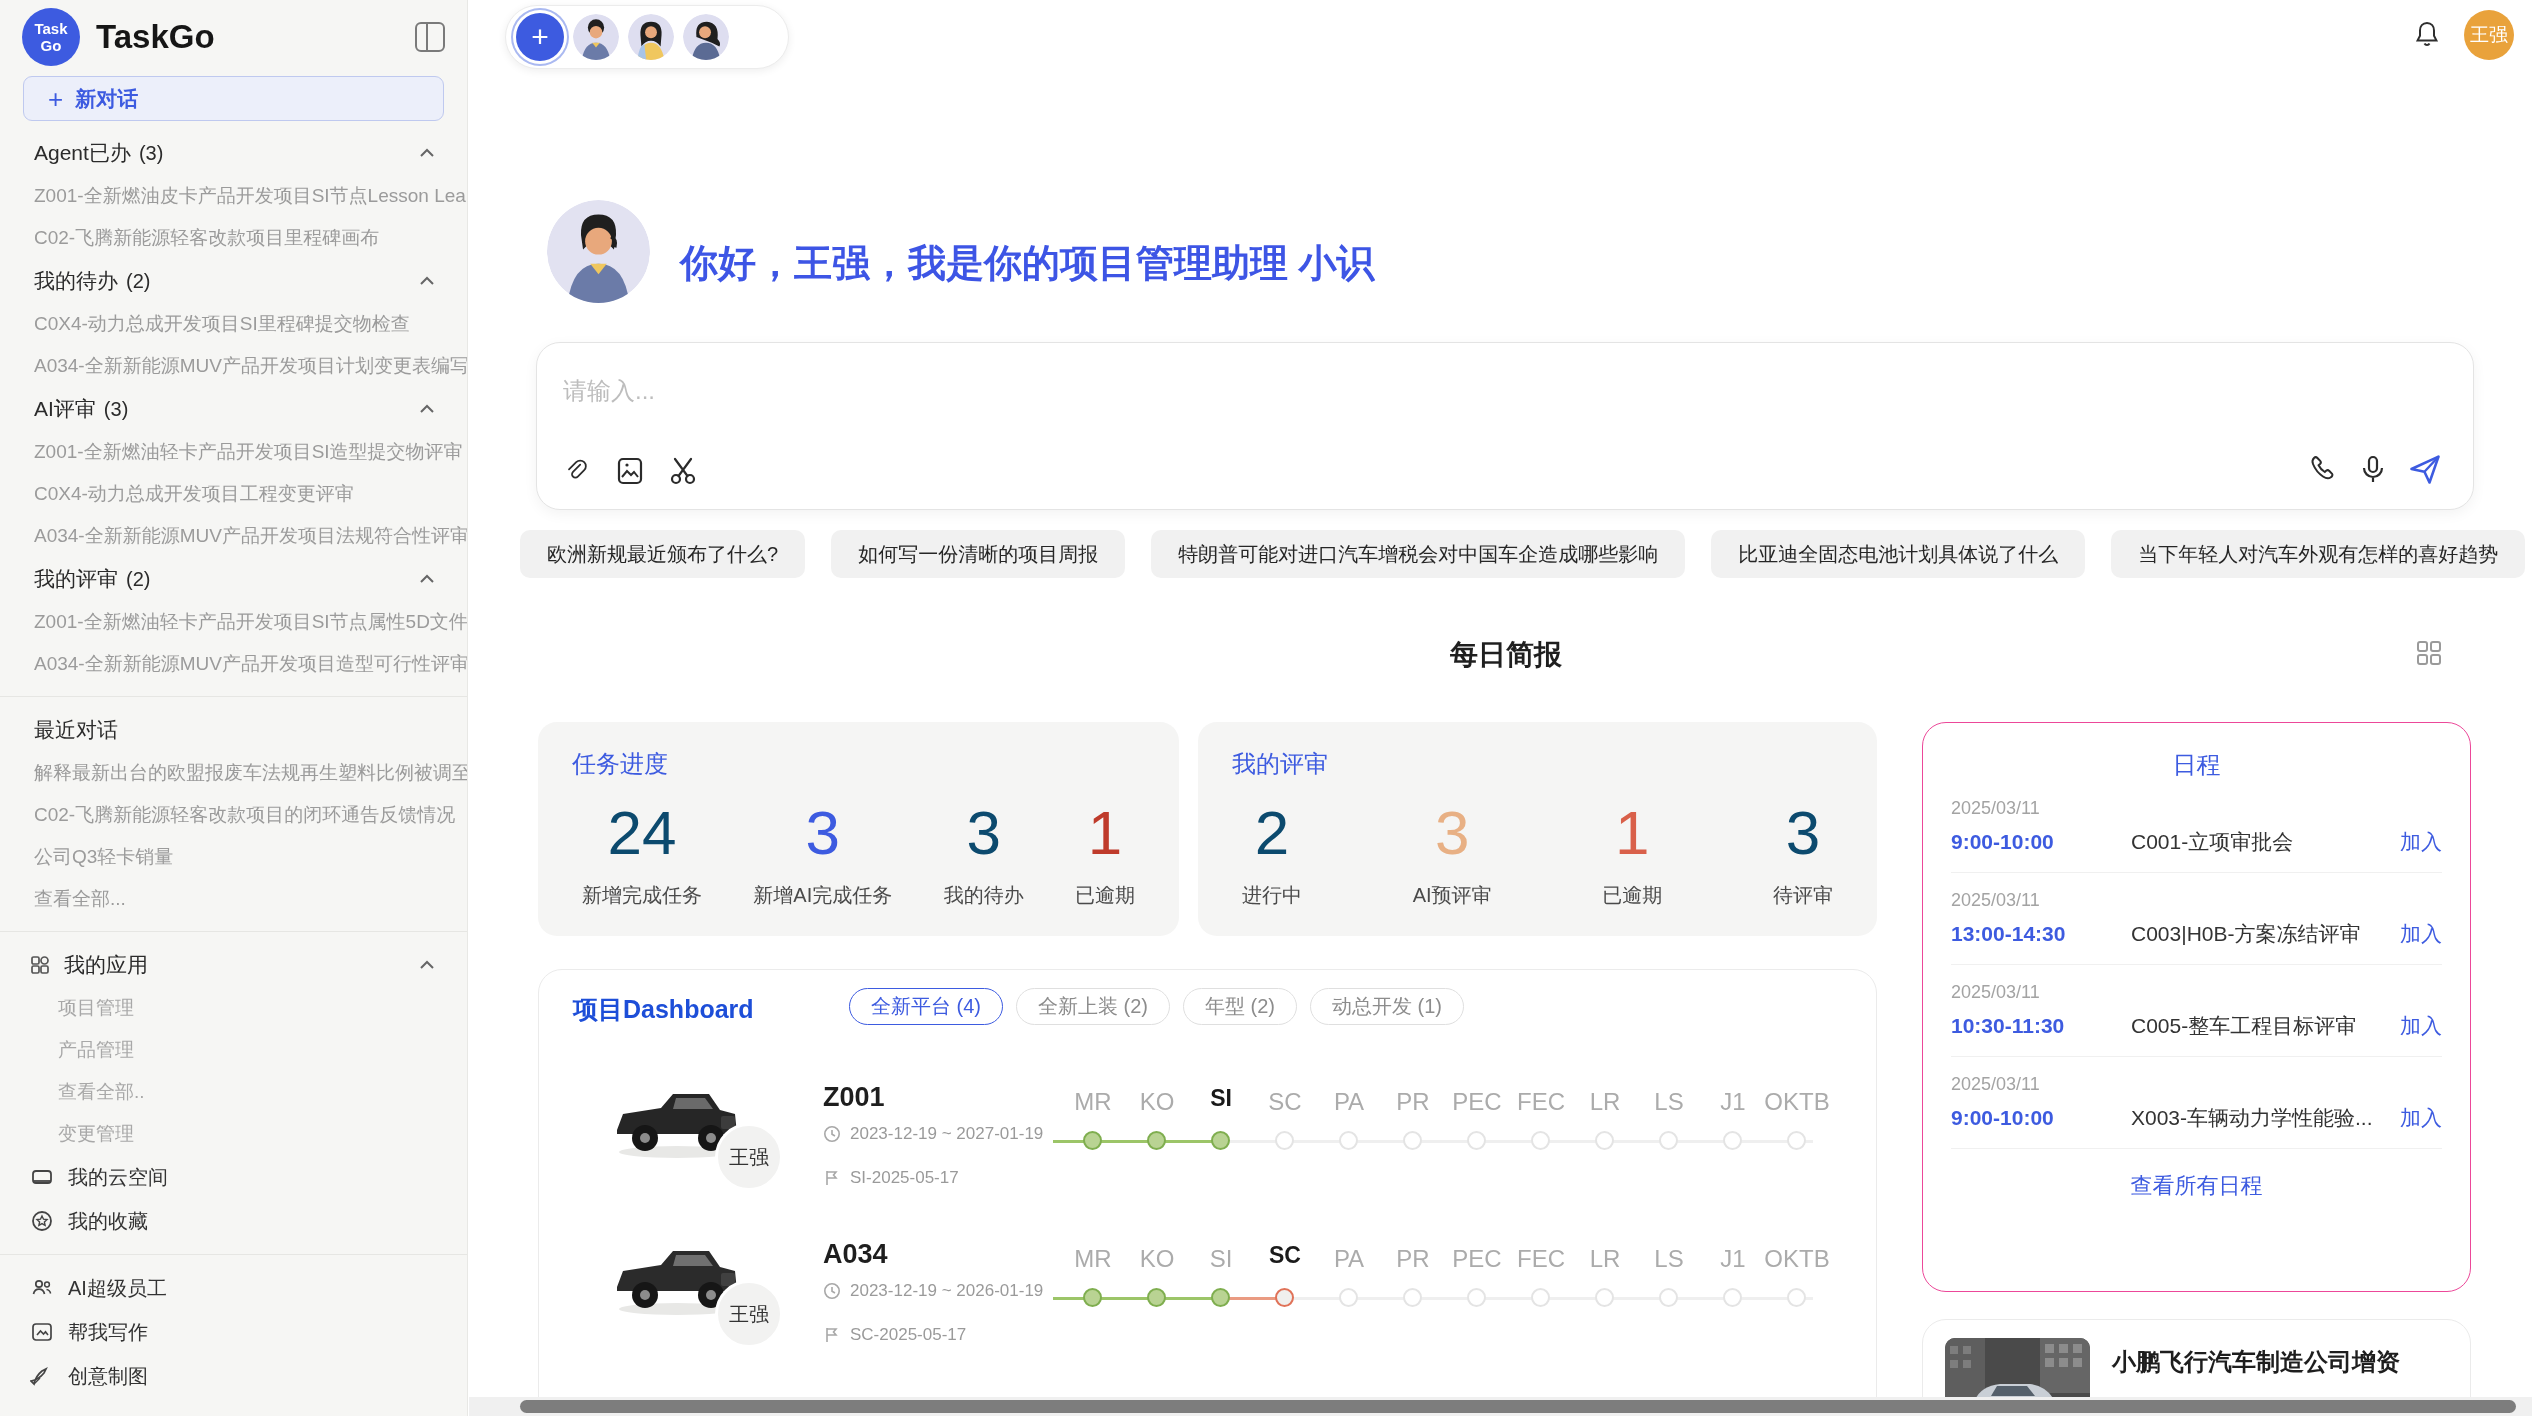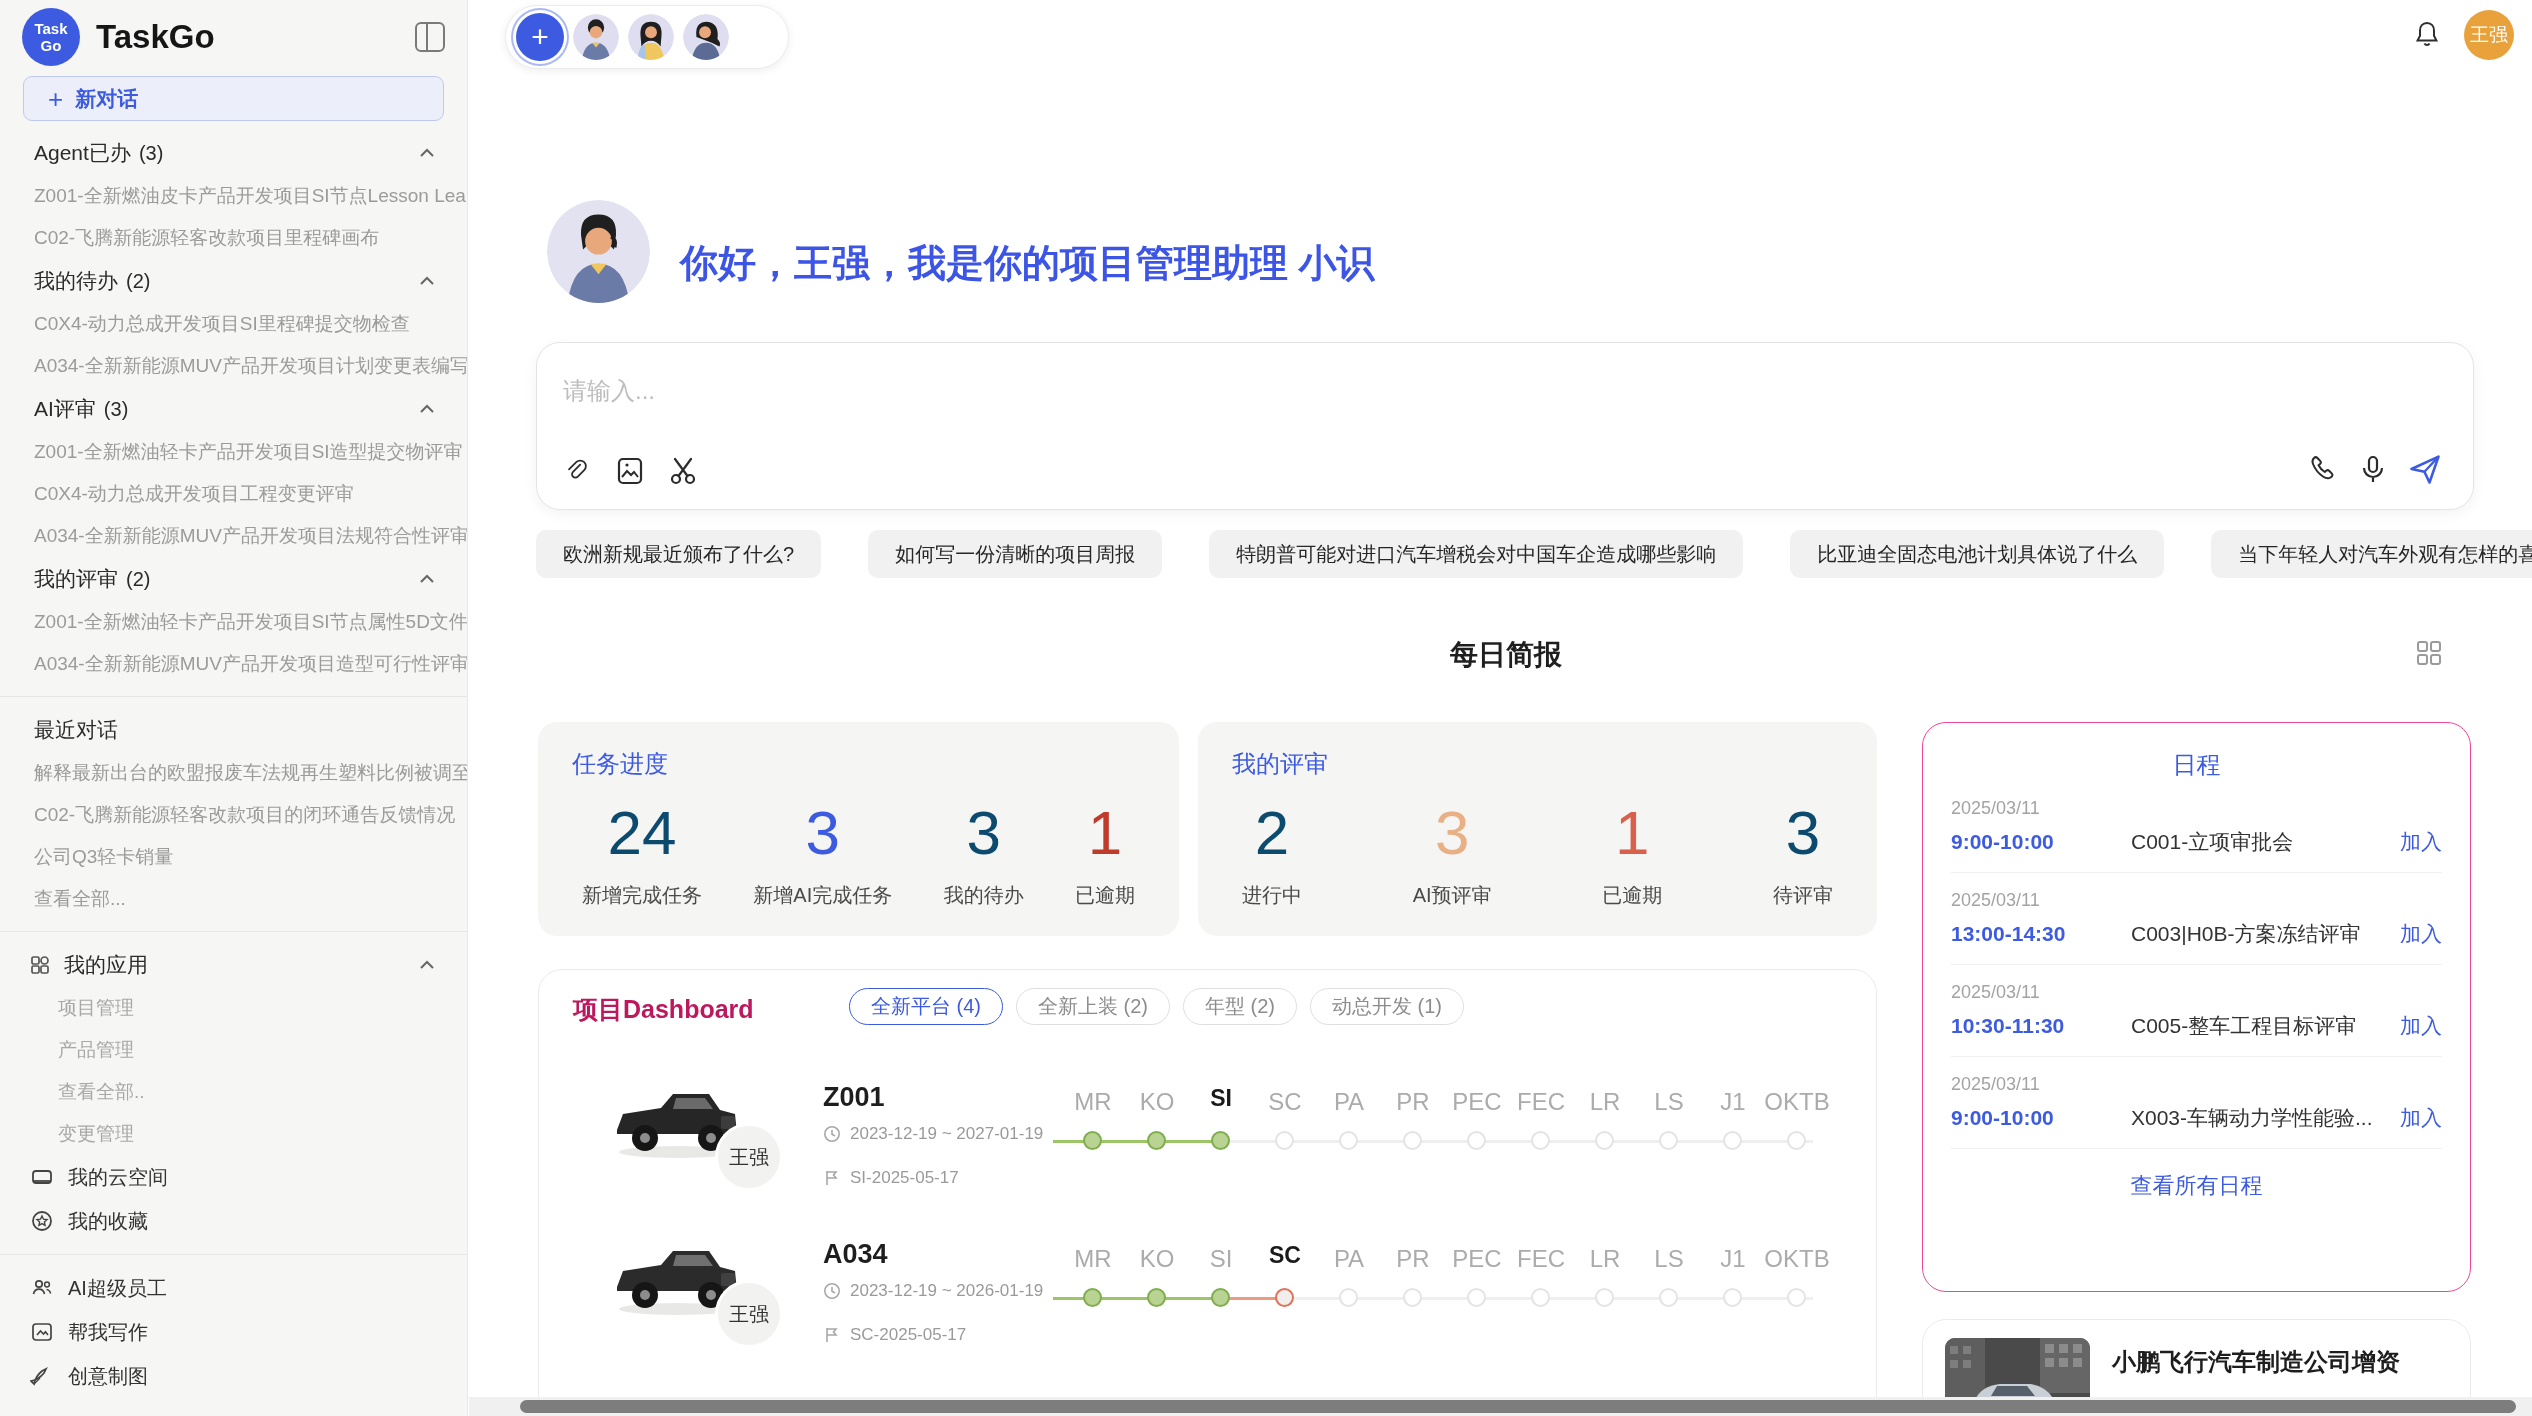--- a/index.html
+++ b/index.html
@@ -59,42 +59,42 @@
   .composer { position:absolute; left:536px; top:342px; width:1938px; height:168px; background:#fff;
               border:1px solid #E4E4E4; border-radius:24px; box-shadow:0 4px 14px rgba(0,0,0,.05); }
   .composer input { position:absolute; left:26px; top:28px; width:1600px; height:40px; border:none; outline:none;
                     font-size:24px; color:#333; background:transparent; font-family:inherit; }
   .composer input::placeholder { color:#BDBDBD; }
   .comp-left { position:absolute; left:24px; bottom:22px; display:flex; gap:21px; }
   .comp-right { position:absolute; right:30px; bottom:22px; display:flex; gap:18px; align-items:center; }
   .cicon { width:32px; height:32px; cursor:pointer; }
 
   
-  .chips { position:absolute; left:536px; top:530px; width:1940px; display:flex; gap:47px; }
+  .chips { position:absolute; left:520px; top:530px; width:1940px; display:flex; gap:26px; }
   .chip { height:48px; background:#F1F1F1; border-radius:10px; display:flex; align-items:center;
           padding:0 27px; font-size:20px; color:#262626; white-space:nowrap; cursor:pointer; }
 
   
   .brief-title { position:absolute; left:536px; top:636px; width:1940px; text-align:center;
                  font-size:28px; font-weight:700; color:#1F1F1F; }
   .layout-btn { position:absolute; left:2414px; top:638px; width:30px; height:30px; cursor:pointer; }
 
   .stat-card { position:absolute; top:722px; height:214px; background:#F5F5F4; border-radius:19px; padding:26px 34px; }
   .stat-card .ct { font-size:24px; color:#3D5BE0; font-weight:500; }
   .stat-row { display:flex; justify-content:space-between; margin-top:18px; padding:0 10px; }
   .stat { text-align:center; }
   .stat .v { font-size:62px; font-weight:400; line-height:70px; }
   .stat .l { font-size:20px; color:#4A4A4A; margin-top:14px; }
   .c-dark { color:#0c4a6e; } .c-blue { color:#3D5BE0; } .c-red { color:#BF3B2B; }
   .c-tan { color:#E8B084; } .c-coral { color:#D9604A; }
 
   
   .dash-card { position:absolute; left:538px; top:969px; width:1339px; height:560px; background:#fff;
                border:1px solid #EBEBEB; border-radius:24px; overflow:hidden; }
-  .dash-title { position:absolute; left:34px; top:23px; font-size:25px; font-weight:700; color:#be185d; }
+  .dash-title { position:absolute; left:34px; top:23px; font-size:25px; font-weight:700; color:#1d4ed8; }
   .dash-tabs { position:absolute; left:310px; top:18px; display:flex; gap:13px; }
   .dash-tab { height:37px; border:1px solid #DFDFDF; border-radius:19px; padding:0 21px; display:flex;
               align-items:center; font-size:20px; color:#8C8C8C; background:#fff; cursor:pointer; white-space:nowrap; }
   .dash-tab.active { border:1.5px solid #3D5BE0; color:#3D5BE0; }
   .proj-row { position:absolute; left:0; width:100%; height:157px; cursor:pointer; }
   .car-img { position:absolute; left:68px; top:0; width:140px; height:96px; border-radius:8px; overflow:hidden; }
   .owner-badge { position:absolute; left:176px; top:51px; width:68px; height:68px; border-radius:50%;
                  background:#F2F2F1; border:3px solid #fff; display:flex; align-items:center;
                  justify-content:center; font-size:20px; color:#333; }
   .proj-code { position:absolute; left:284px; top:10px; font-size:27px; font-weight:700; color:#1E1E1E; }

